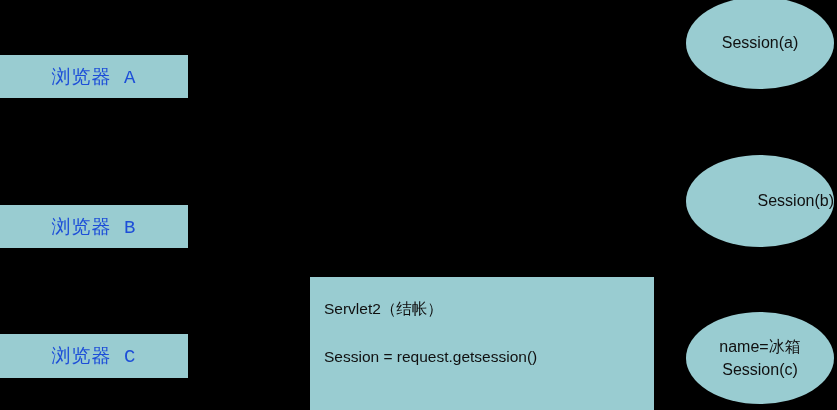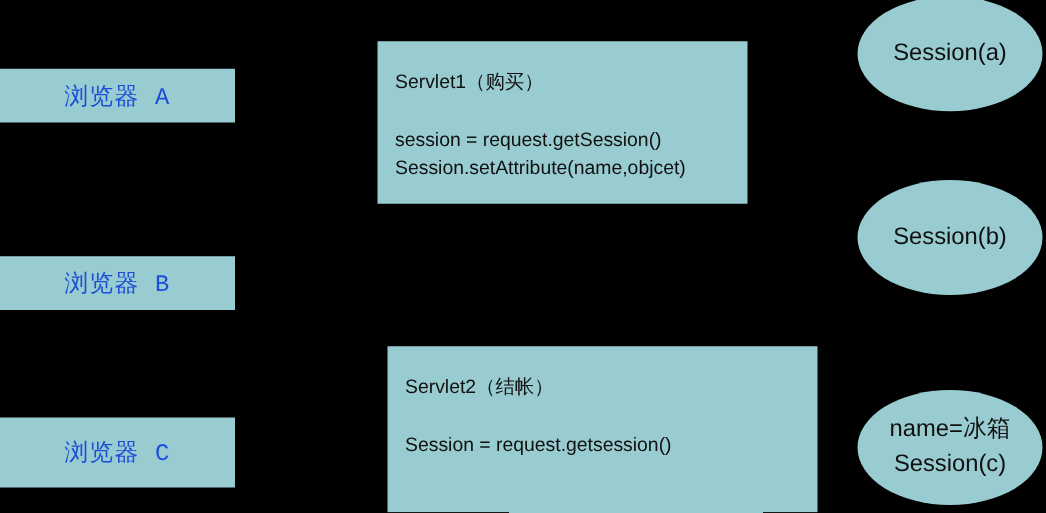--- a/index.html
+++ b/index.html
@@ -54,60 +54,55 @@
     background: #99CCD1;
     border-radius: 50%;
     display: flex;
     flex-direction: column;
     align-items: center;
     justify-content: center;
     box-sizing: border-box;
   }
   .ellipse-line {
     font-family: "Liberation Sans", sans-serif;
-    font-size: 19px;
+    font-size: 16px;
     color: #101010;
     white-space: nowrap;
     line-height: 1.45;
   }
 
   
   #browser-a { left: 0px;   top: 55px;  width: 188px; height: 43px; }
   #browser-b { left: 0px;   top: 205px; width: 188px; height: 43px; }
-  #browser-c { left: 0px;   top: 334px; width: 188px; height: 56px; }
+  #browser-c { left: 0px;   top: 334px; width: 188px; height: 44px; }
 
   #servlet-1 { left: 302px; top: 33px;  width: 296px; height: 130px; }
   #servlet-2 { left: 310px; top: 277px; width: 344px; height: 133px; }
 
   #session-a { left: 686px; top: -3px;  width: 148px; height: 92px; }
-  #session-b { left: 686px; top: 144px; width: 148px; height: 92px; }
+  #session-b { left: 686px; top: 155px; width: 148px; height: 92px; align-items: flex-end; }
   #session-c { left: 686px; top: 312px; width: 148px; height: 92px; }
 </style>
 </head>
 <body>
 
 <div id="canvas">
 
   <div class="box browser-box" id="browser-a">
     <span class="browser-label">浏览器 A</span>
   </div>
 
   <div class="box browser-box" id="browser-b">
     <span class="browser-label">浏览器 B</span>
   </div>
 
   <div class="box browser-box" id="browser-c">
     <span class="browser-label">浏览器 C</span>
   </div>
 
-  <div class="box servlet-box" id="servlet-1">
-    <div class="servlet-title">Servlet1（购买）</div>
-    <div class="servlet-code">session = request.getSession()</div>
-    <div class="servlet-code">Session.setAttribute(name,objcet)</div>
-  </div>
 
   <div class="box servlet-box" id="servlet-2">
     <div class="servlet-title">Servlet2（结帐）</div>
     <div class="servlet-code">Session = request.getsession()</div>
   </div>
 
   <div class="ellipse" id="session-a">
     <div class="ellipse-line">Session(a)</div>
   </div>
 

